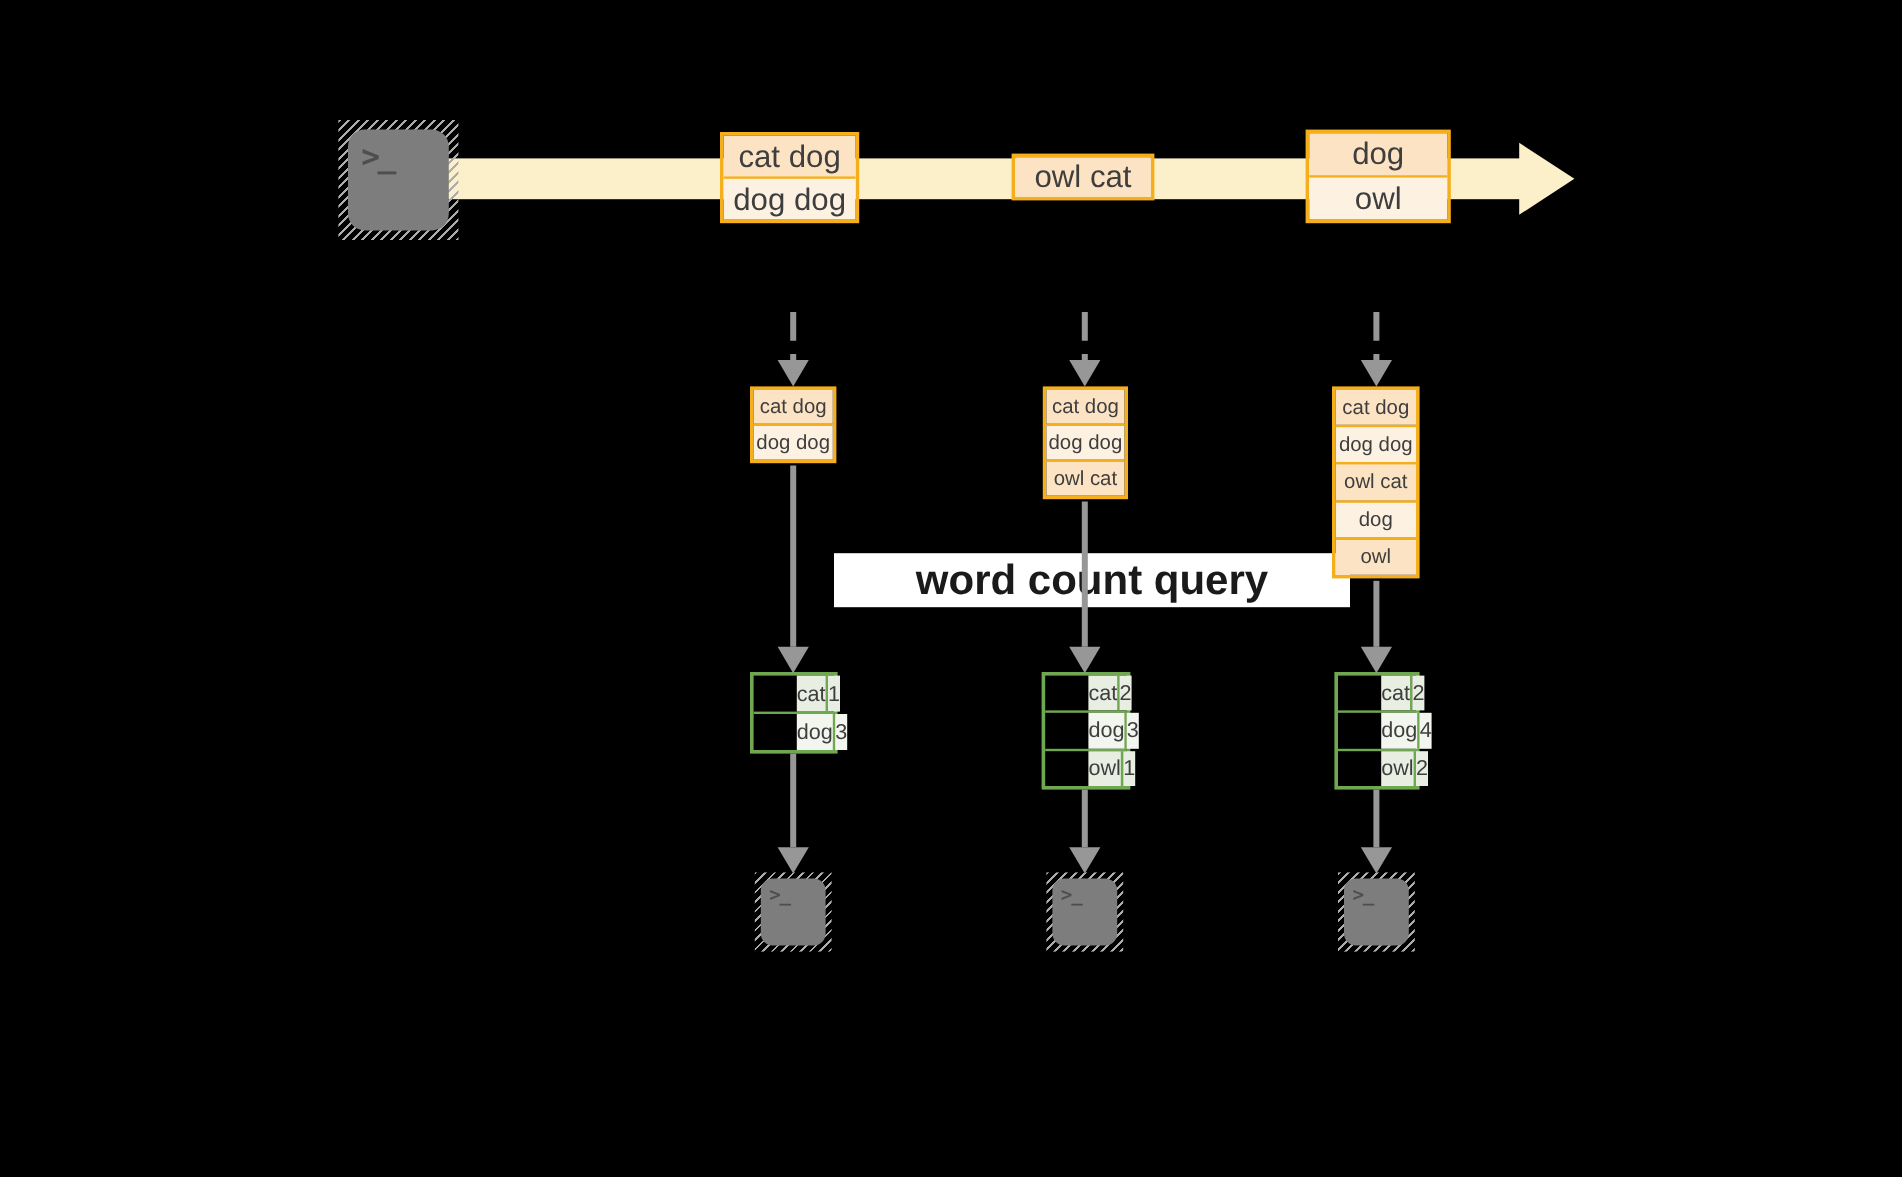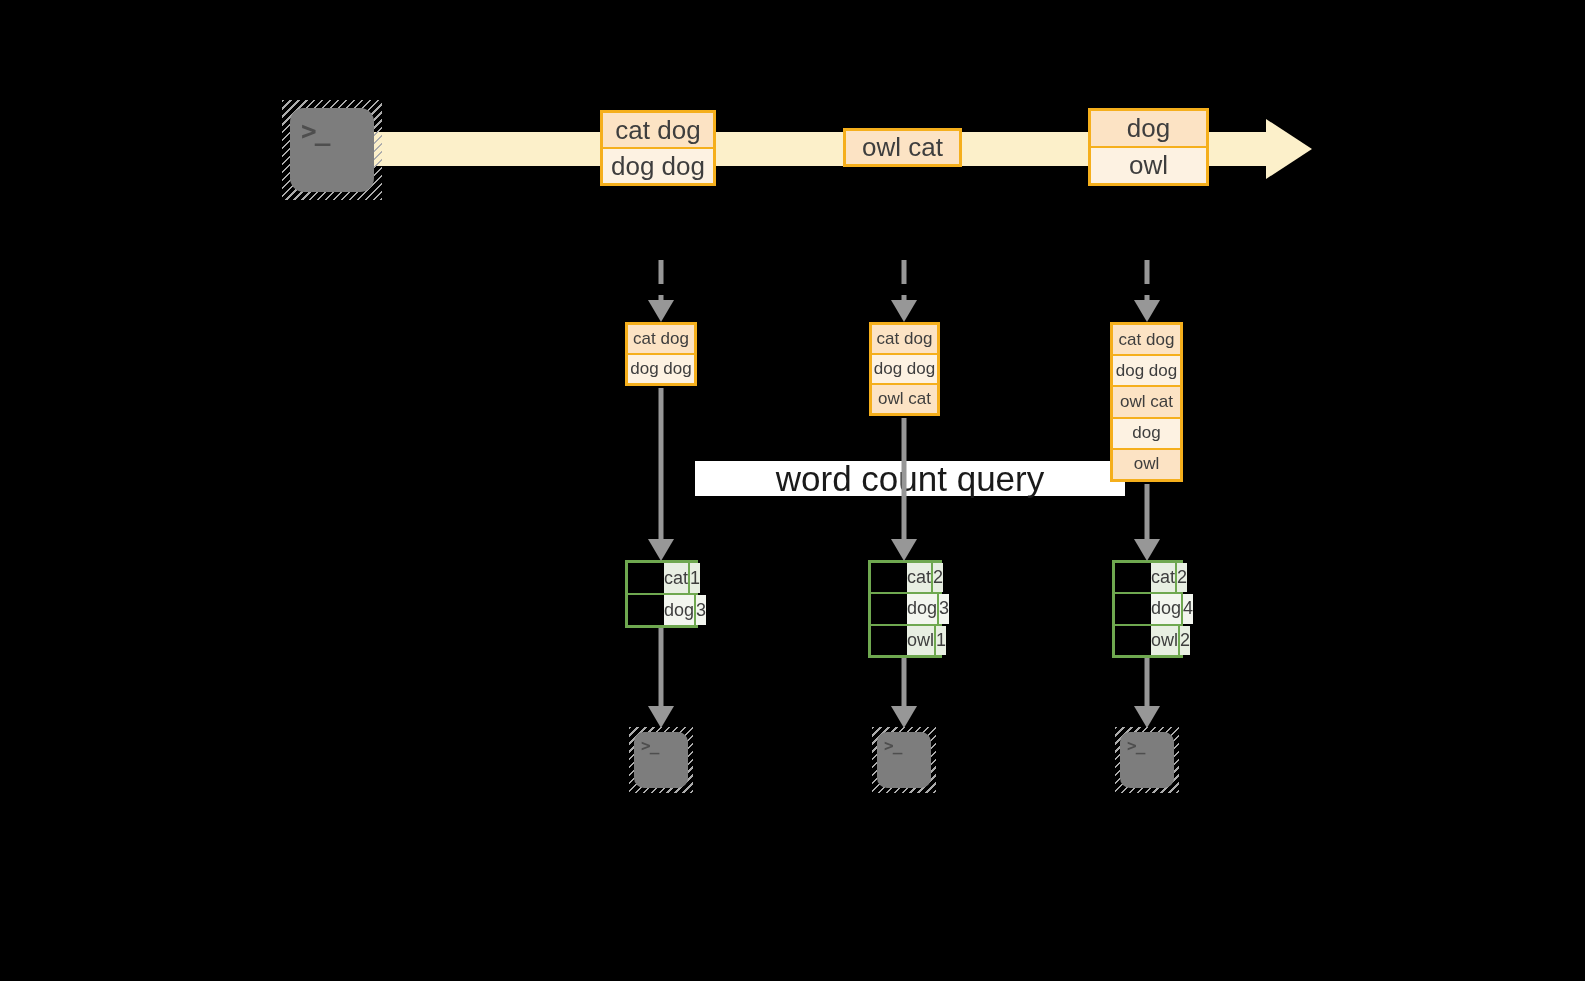--- a/index.html
+++ b/index.html
@@ -19,22 +19,22 @@
   .orow.cream{background:var(--cream);}
   .stream-font .orow{font-size:26px;}
   .state-font .orow{font-size:17px;}
   #sb1{left:600px;top:110px;width:116px;height:76px;}
   #sb2{left:843px;top:128px;width:119px;height:39px;}
   #sb3{left:1088px;top:108px;width:121px;height:78px;}
   #st1{left:625px;top:322px;width:72px;height:64px;}
   #st2{left:869px;top:322px;width:71px;height:94px;}
   #st3{left:1110px;top:322px;width:73px;height:160px;}
   
-  #query{position:absolute;left:695px;top:461px;width:430px;height:35px;background:var(--querybg);
-    color:var(--querytext);display:flex;align-items:center;justify-content:center;font-size:35px;z-index:2;}
+  #query{position:absolute;left:695px;top:461px;width:430px;height:45px;background:var(--querybg);
+    color:var(--querytext);display:flex;align-items:center;justify-content:center;font-size:35px;z-index:2;font-weight:bold;}
   
   .gtable{position:absolute;border:3px solid var(--green);display:flex;flex-direction:column;
     box-sizing:border-box;font-size:18px;color:var(--boxtext);z-index:3;}
   #gt1{left:625px;top:560px;width:73px;height:68px;}
   #gt2{left:868px;top:560px;width:74px;height:98px;}
   #gt3{left:1112px;top:560px;width:71px;height:98px;}
   .grow{flex:1;display:flex;}
   .grow + .grow{border-top:2px solid var(--green);}
   .gname{width:62%;display:flex;align-items:center;justify-content:center;border-right:2px solid var(--green);margin-left:36px;}
   .gnum{flex:1;display:flex;align-items:center;justify-content:center;}

